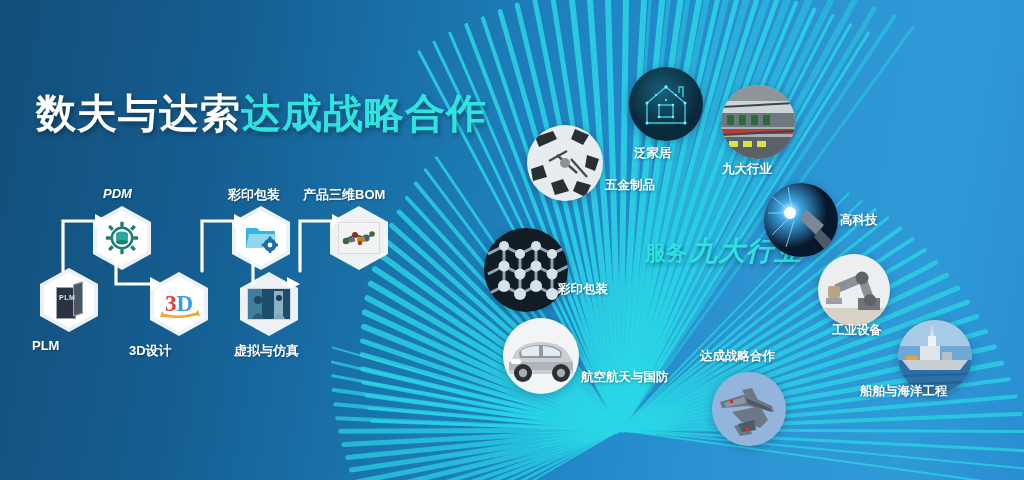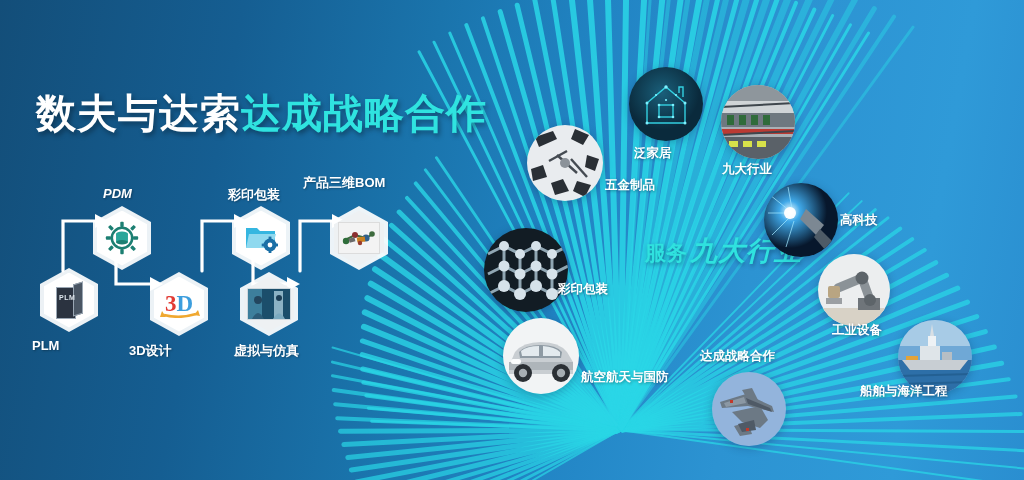--- a/index.html
+++ b/index.html
@@ -312,21 +312,21 @@
             <circle cx="16" cy="12" r="3" fill="#8a2f2f"></circle>
             <circle cx="27" cy="15" r="3.6" fill="#2f5f8a"></circle>
             <circle cx="33" cy="11" r="2.8" fill="#3e6b3e"></circle>
             <rect x="18" y="14" width="8" height="5" fill="#c9801f" transform="rotate(-8 22 16)"></rect>
             <rect x="10" y="15" width="6" height="4" fill="#6a6a6a" transform="rotate(-15 13 17)"></rect>
             <circle cx="21" cy="20" r="2.2" fill="#9a3b2e"></circle>
           </svg>
         </div>
       </div>
     </div>
-    <div class="lbl" style="left:303px;top:4px;">产品三维BOM</div>
+    <div class="lbl" style="left:303px;top:16px;">产品三维BOM</div>
   </div>
 
   <div class="service">
     <span class="s1">服务</span><span class="s2">九大行业</span>
   </div>
 
   <div class="circ" style="left:629px;top:67px;width:74px;height:74px;">
     <svg width="74" height="74" viewBox="0 0 74 74">
       <defs>
           <radialGradient id="gHome" cx="45%" cy="35%">

